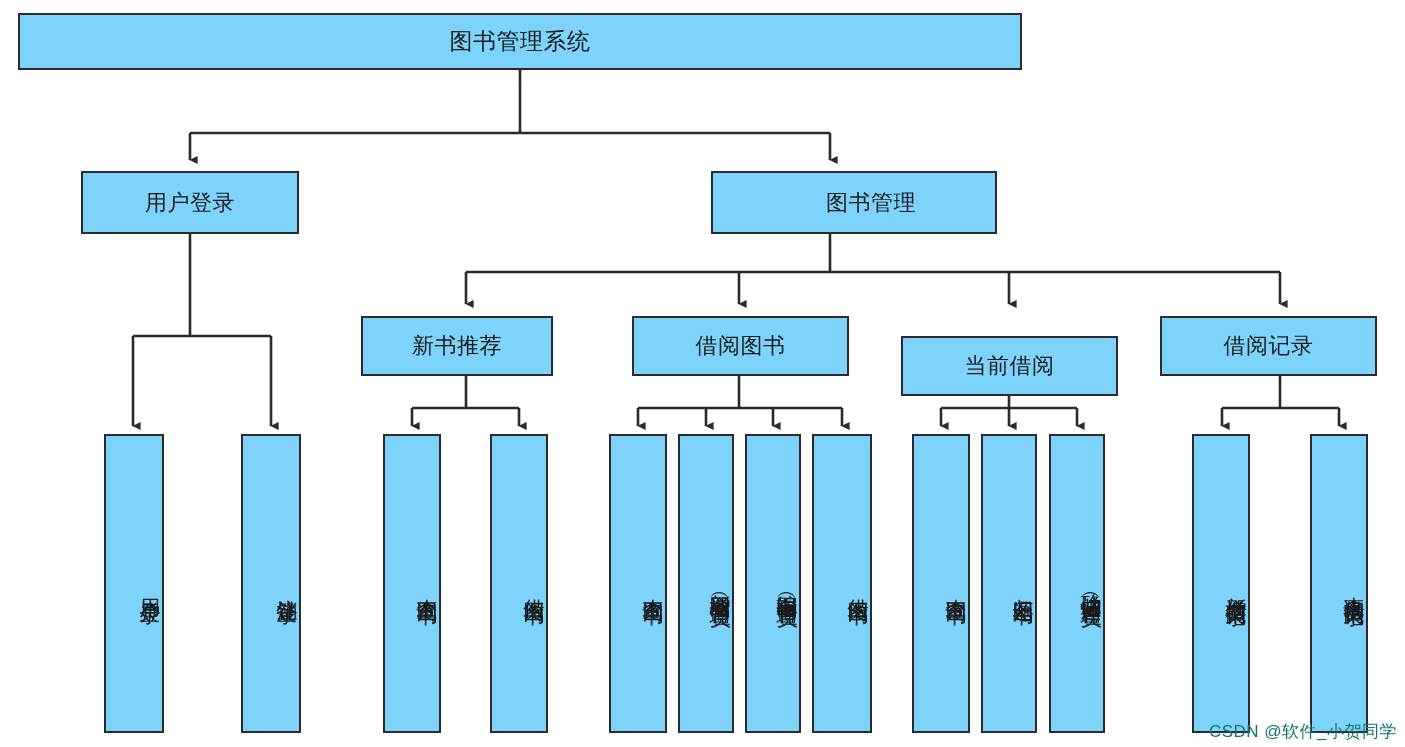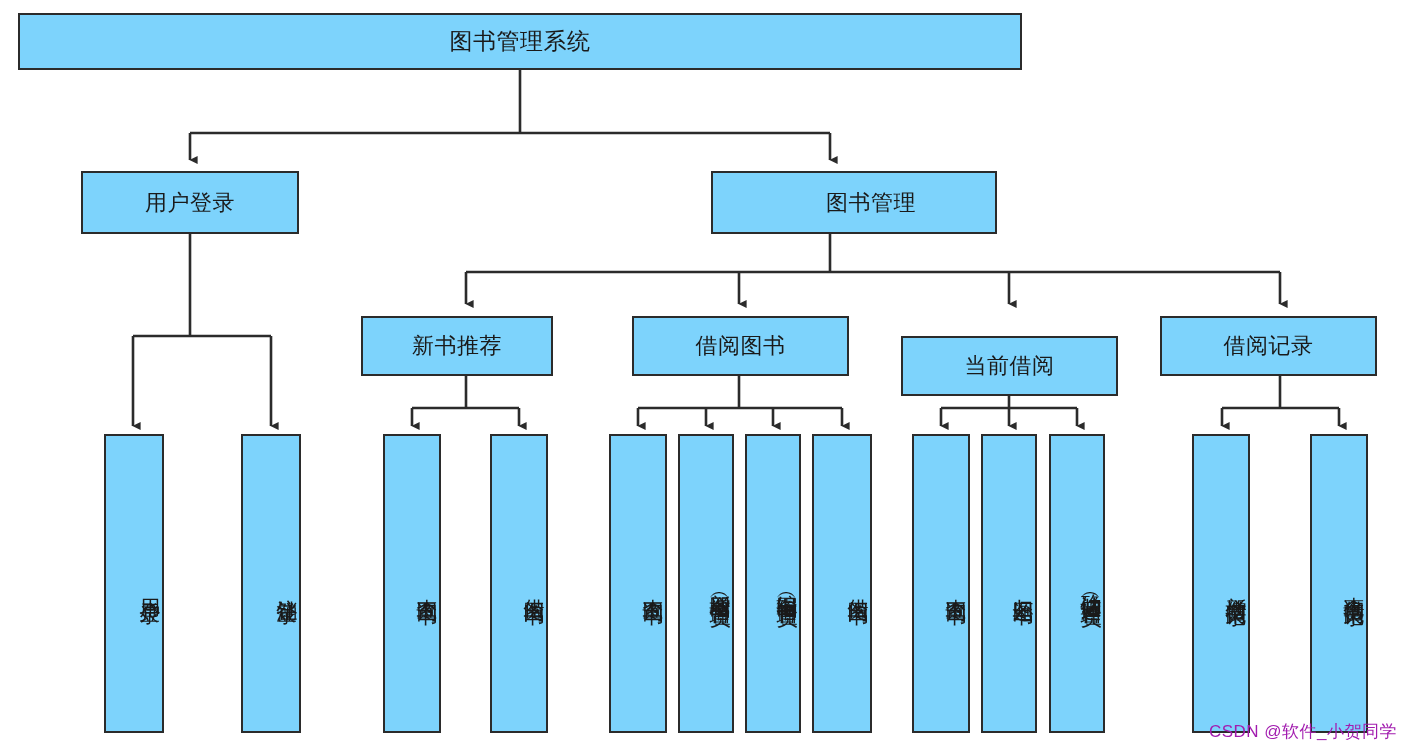--- a/index.html
+++ b/index.html
@@ -56,21 +56,21 @@
     writing-mode: vertical-rl;
     text-orientation: upright;
     display: block;
     letter-spacing: 2px;
   }
   .watermark {
     position: absolute;
     right: 8px;
     bottom: 4px;
     font-size: 17px;
-    color: #a21caf;
+    color: #0f766e;
     white-space: nowrap;
     letter-spacing: 0.5px;
   }
 </style>
 </head>
 <body>
 
 <div id="canvas">
 
   <svg class="connectors" viewBox="0 0 1405 747" xmlns="http://www.w3.org/2000/svg">

